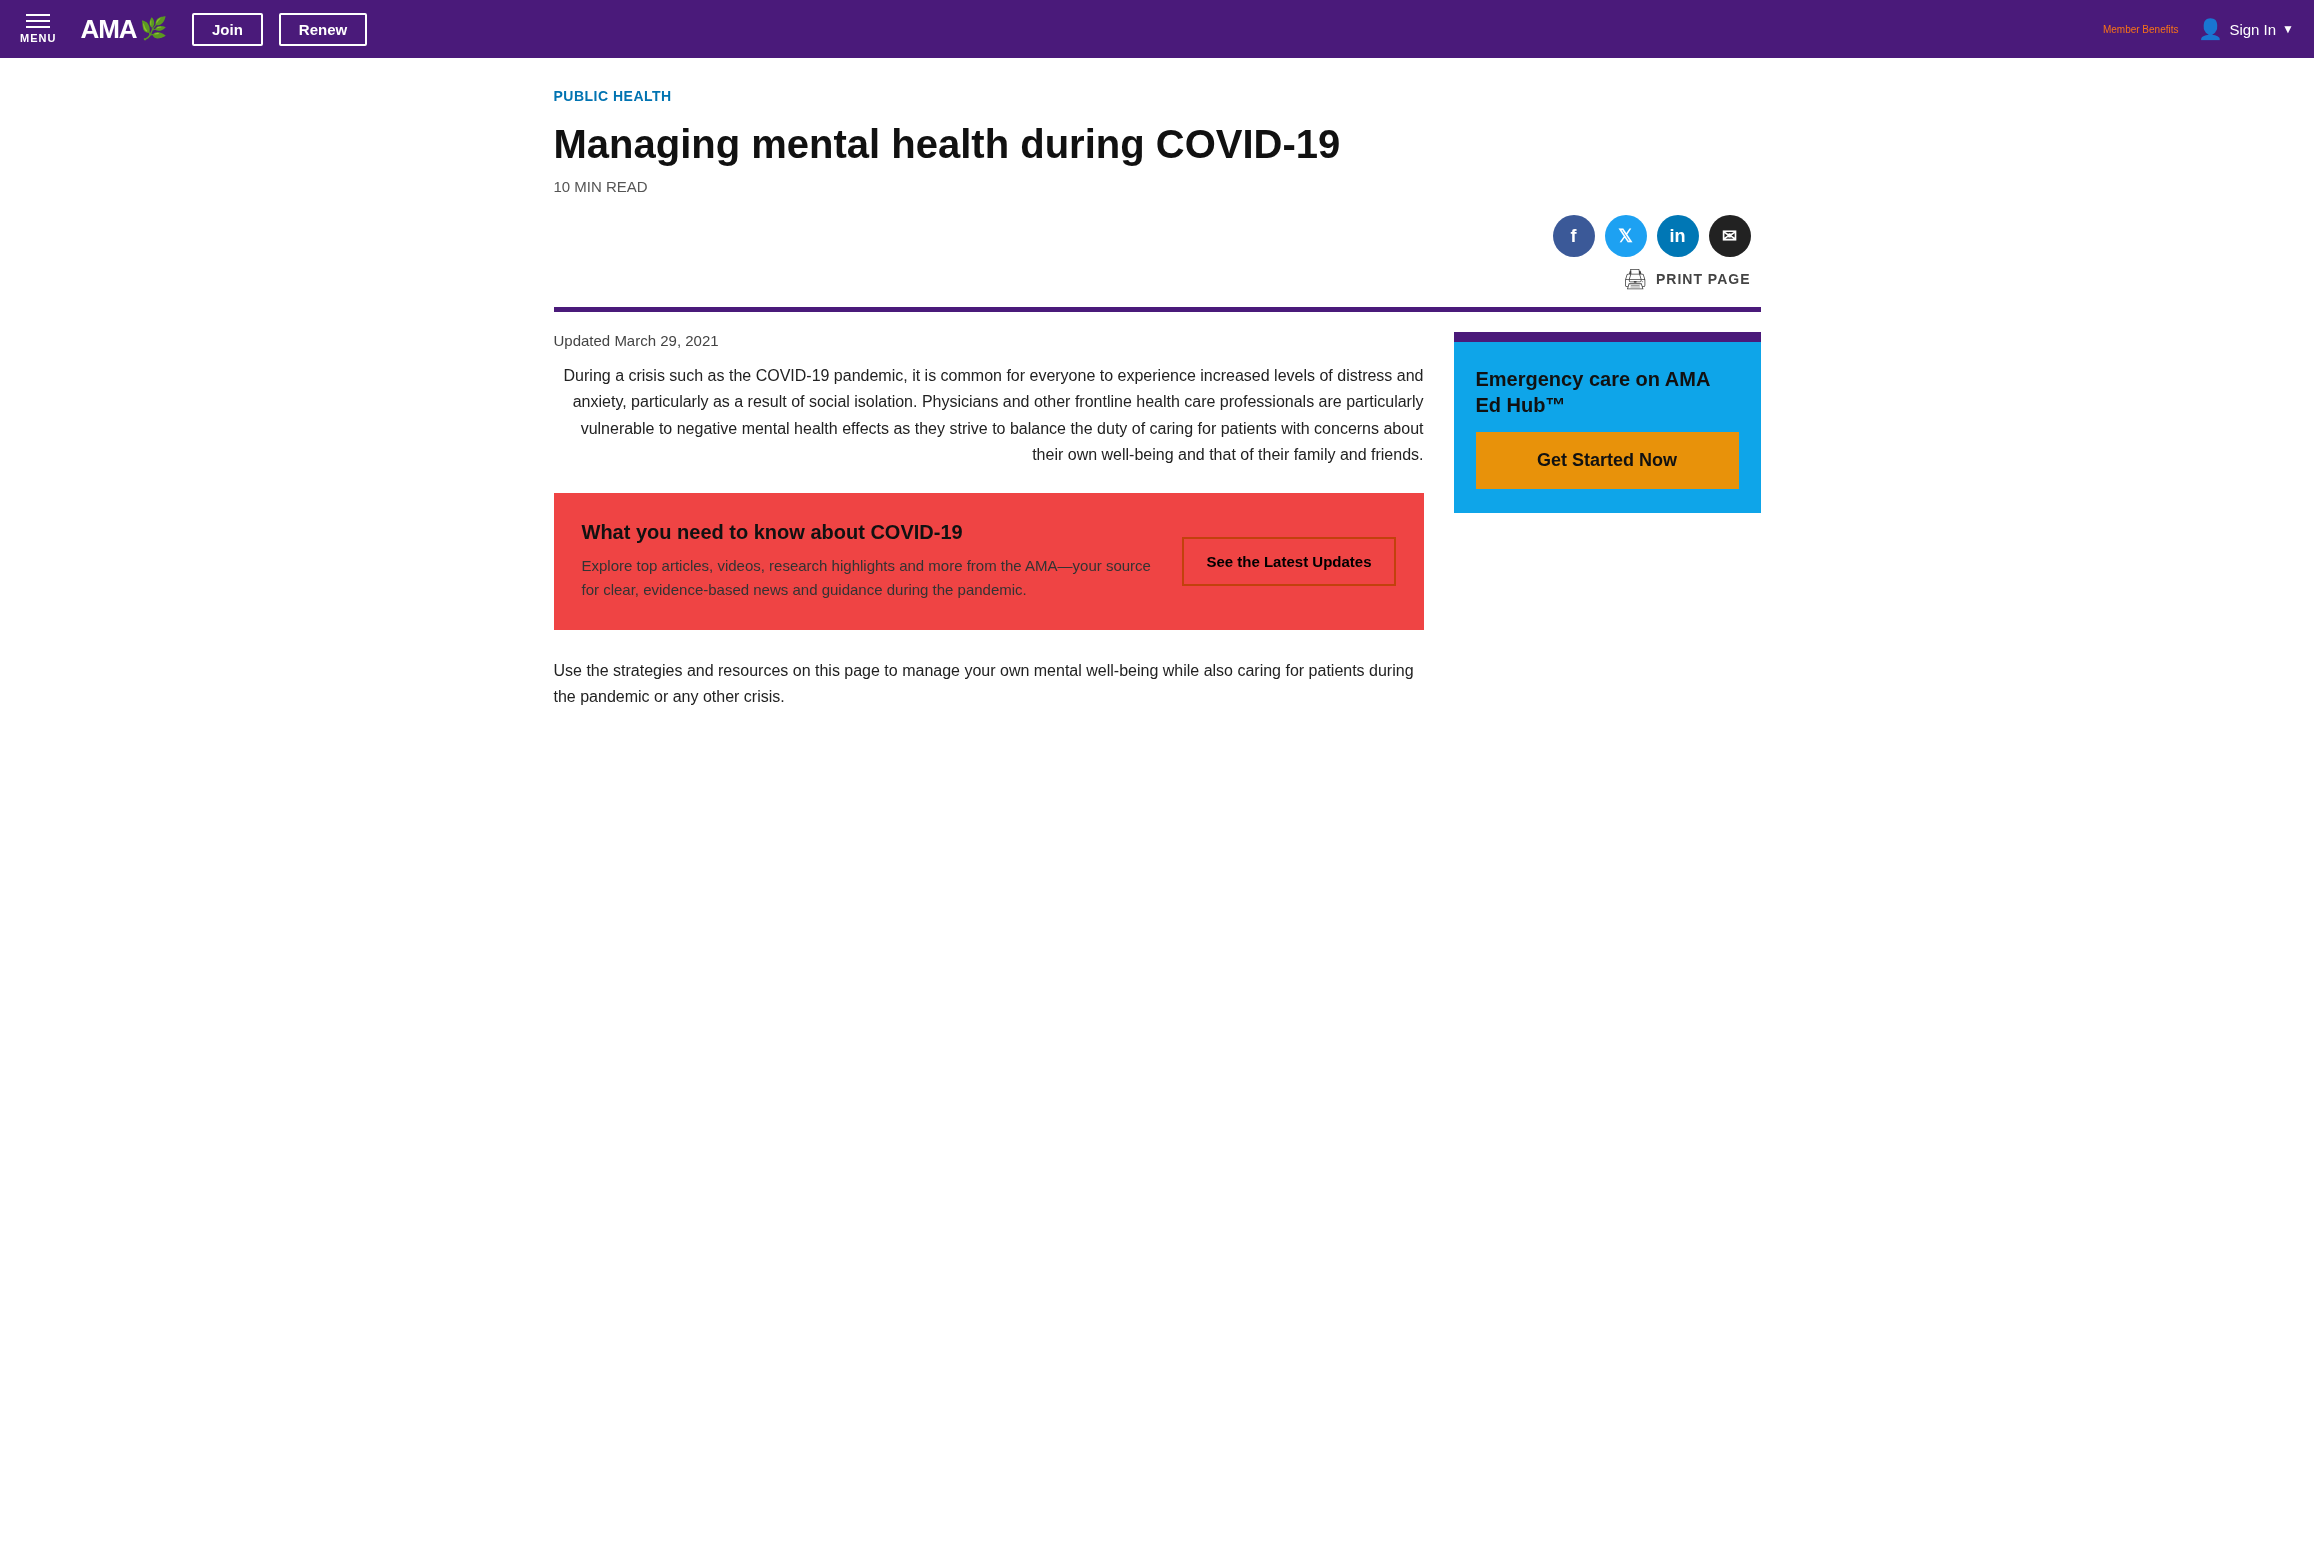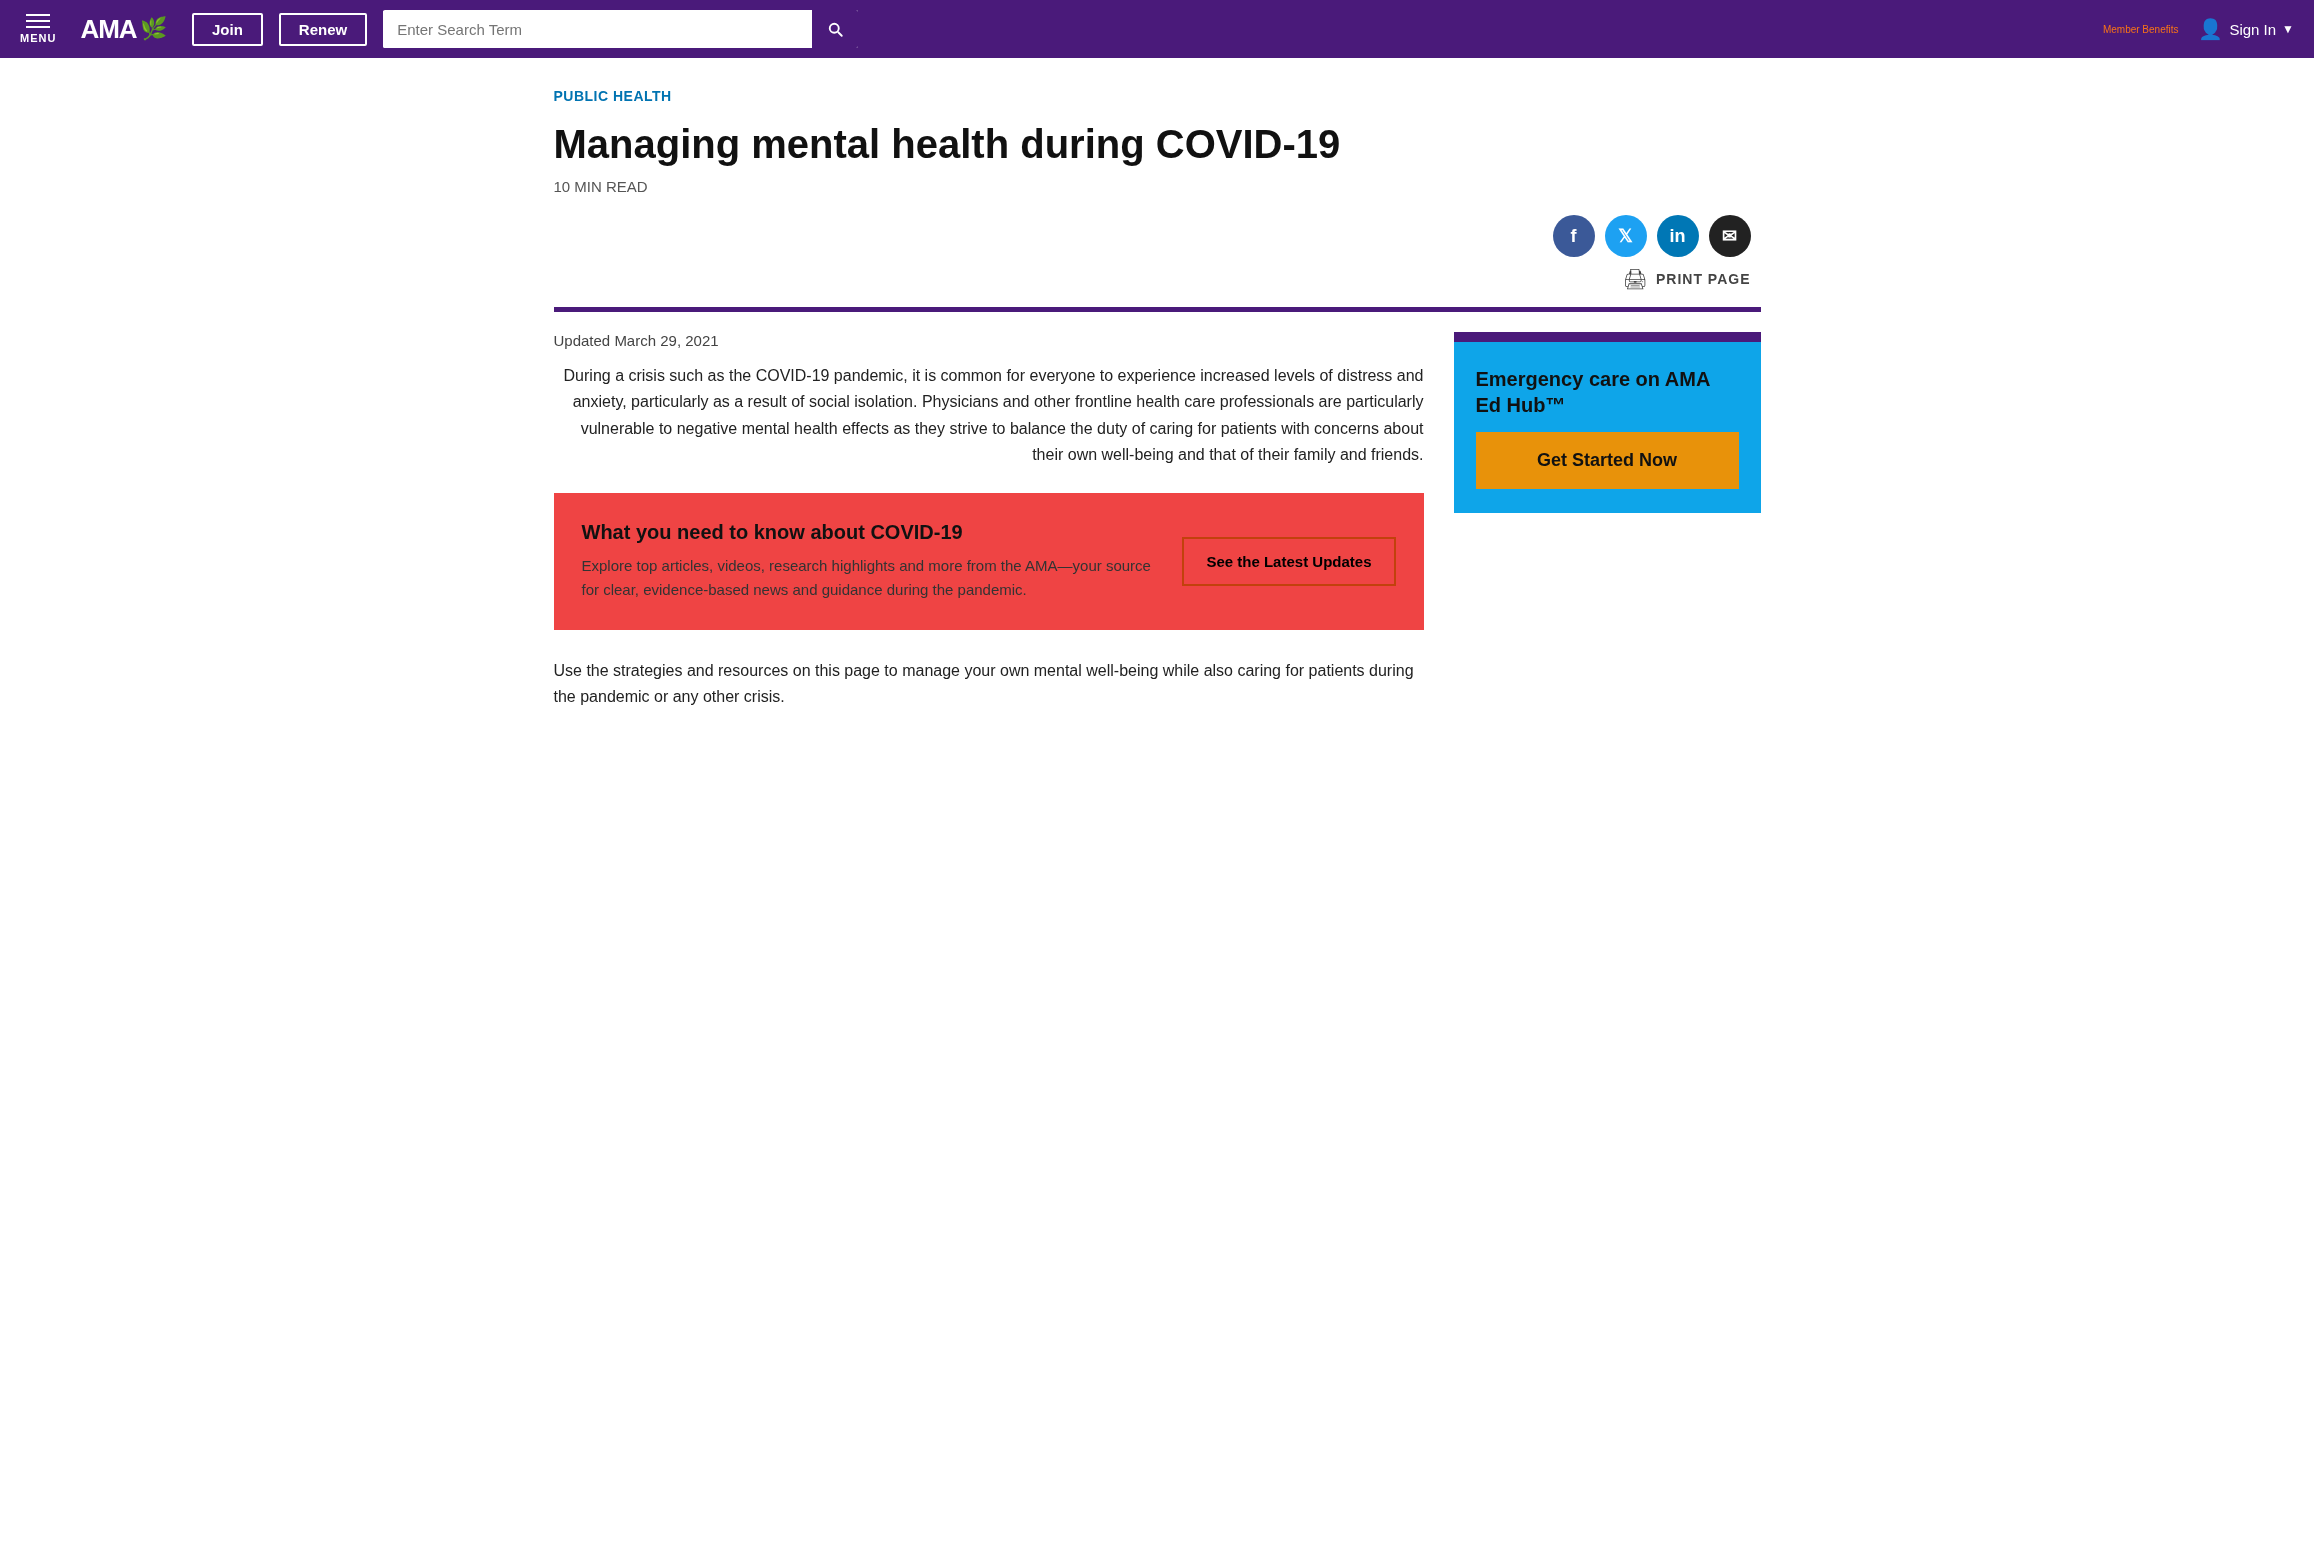--- a/index.html
+++ b/index.html
@@ -328,28 +328,20 @@
   </div>
 
   <div class="navbar-logo">
     <span class="ama-text">AMA</span>
     <span class="logo-emblem">🌿</span>
   </div>
 
   <button class="btn-join">Join</button>
   <button class="btn-renew">Renew</button>
 
-  <div class="search-bar">
-    <input type="text" placeholder="Enter Search Term" style="">
-    <button>
-      <svg class="search-icon-svg" viewBox="0 0 24 24">
-        <path d="M21 21l-4.35-4.35M17 11A6 6 0 1 1 5 11a6 6 0 0 1 12 0z" stroke="#fff" stroke-width="2.5" fill="none" stroke-linecap="round"></path>
-      </svg>
-    </button>
-  </div>
 
   <div class="navbar-right">
     <span class="member-benefits">Member Benefits</span>
     <div class="sign-in-area">
       <span class="user-icon">👤</span>
       <span>Sign In</span>
       <span class="dropdown-arrow">▼</span>
     </div>
   </div>
 </nav>

